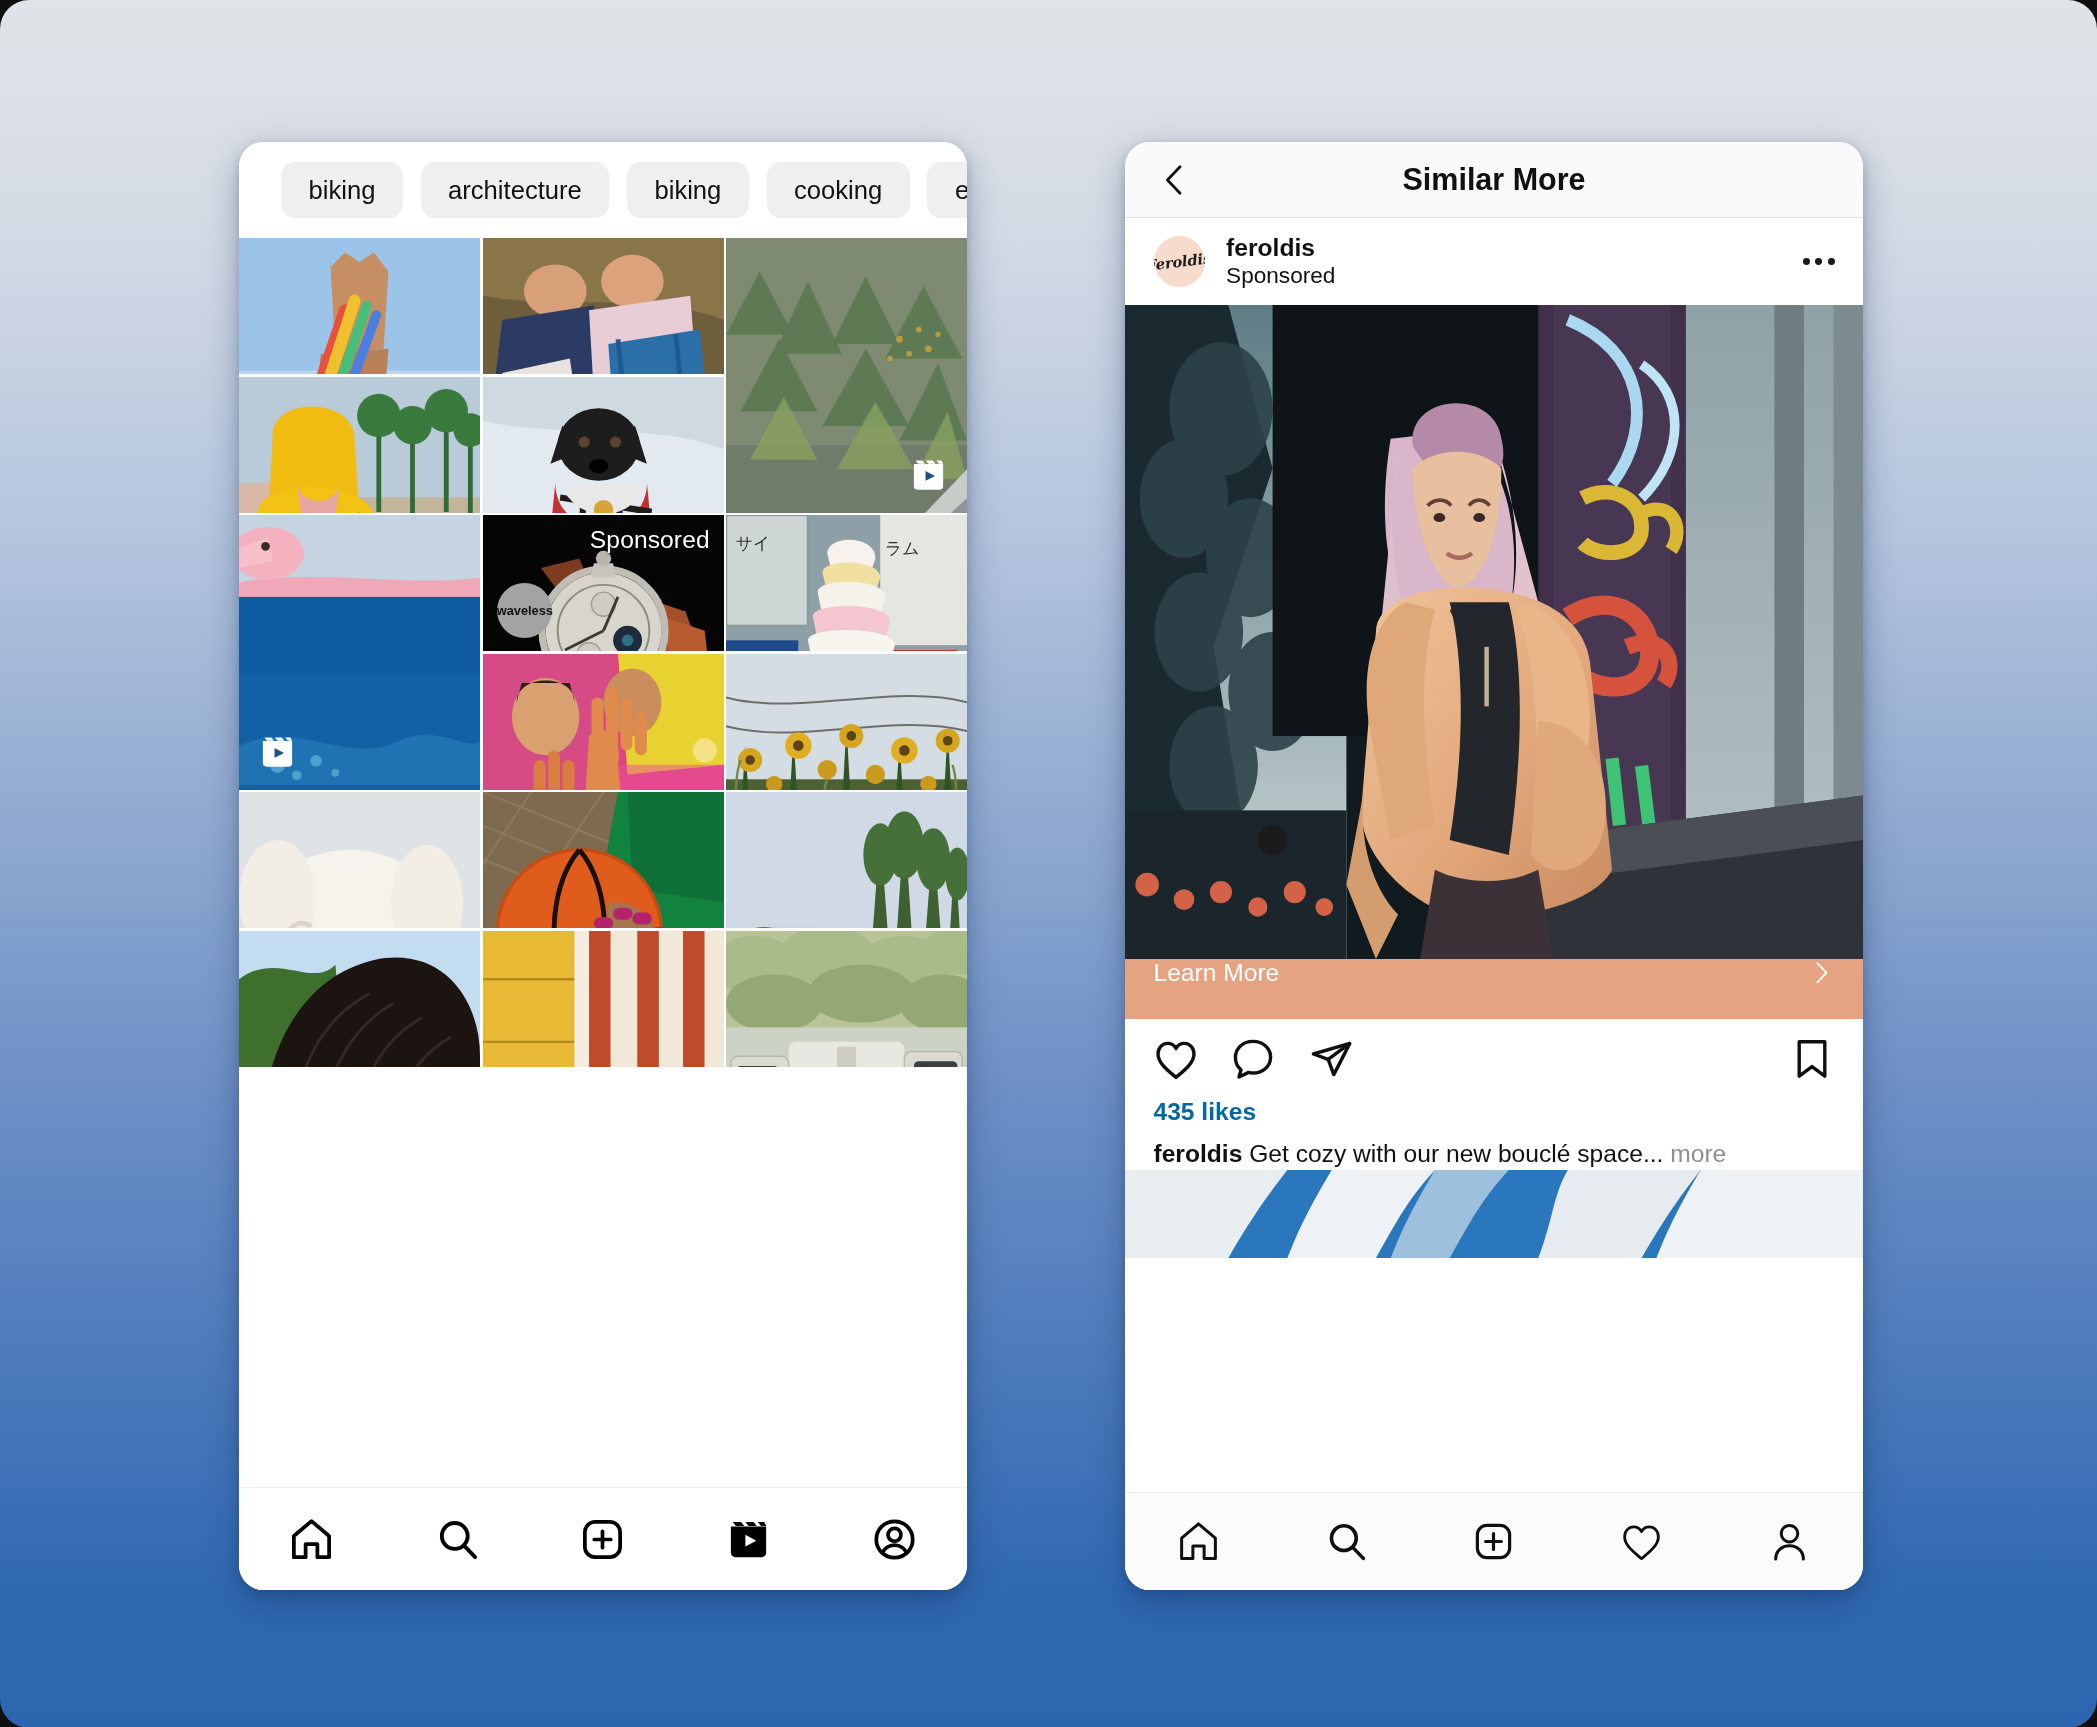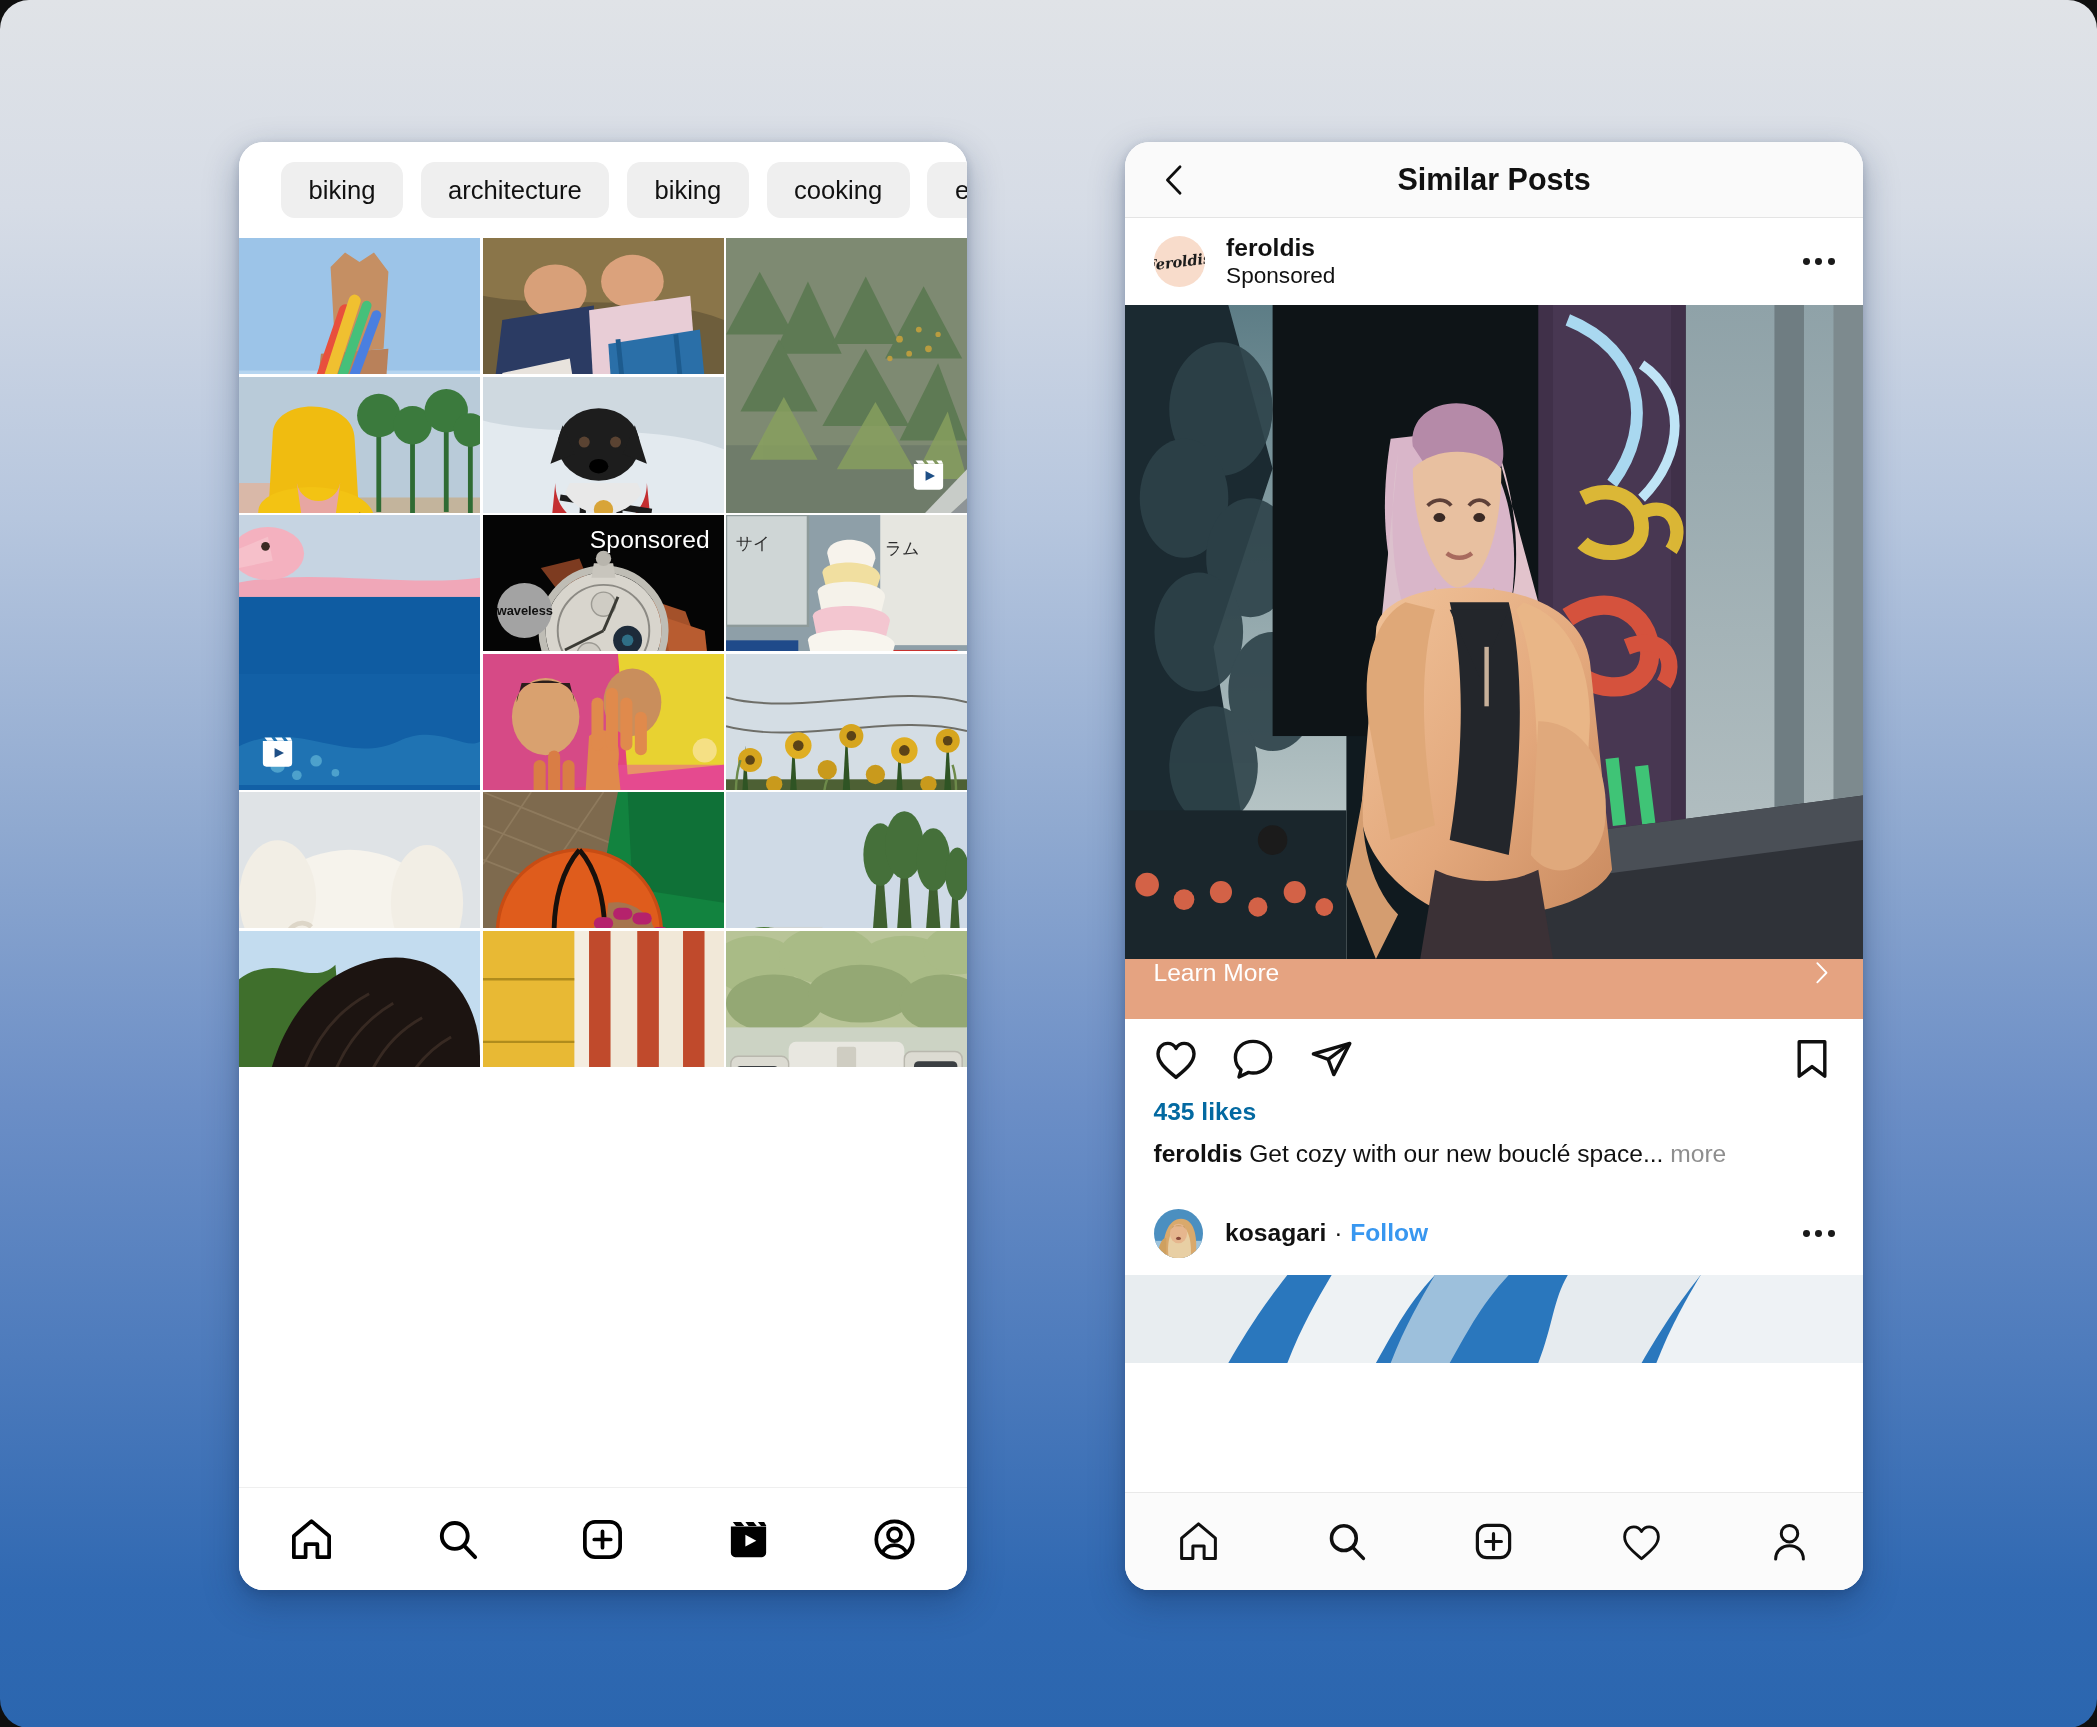--- a/index.html
+++ b/index.html
@@ -613,21 +613,21 @@
       </svg>
     </div>
   </div>
 
   <div class="phone phoneRight">
 
     <div class="rhead">
       <svg class="backBtn" width="38" height="38" viewBox="0 0 24 24" fill="none" stroke="#0f0f0f" stroke-width="1.7" stroke-linecap="round" stroke-linejoin="round">
         <path d="M15.2 3.6 7.2 12l8 8.4"></path>
       </svg>
-      <div class="rtitle">Similar Posts</div>
+      <div class="rtitle">Similar More</div>
     </div>
 
     <div class="postHead">
       <div class="avatar">
         <span class="script">Feroldis</span>
       </div>
       <div class="phMeta">
         <div class="phName">feroldis</div>
         <div class="phSub">Sponsored</div>
       </div>
@@ -744,42 +744,20 @@
     </div>
 
     <div class="likes">435 likes</div>
 
     <div class="caption">
       <b>feroldis</b>
       <span>Get cozy with our new bouclé space...</span>
       <span class="more">more</span>
     </div>
 
-    <div class="nextPost">
-      <div class="avatar2">
-        <svg width="100%" height="100%" viewBox="0 0 40 40">
-          <rect width="40" height="40" fill="#4b8fc0"></rect>
-          <rect y="26" width="40" height="14" fill="#9fc4dc"></rect>
-          <path d="M8 40 C6 22 12 8 22 8 C32 8 36 20 34 40 Z" fill="#d9a96c"></path>
-          <path d="M12 40 C10 26 14 14 21 14 C28 14 31 26 30 40 Z" fill="#e8cfa4"></path>
-          <ellipse cx="20" cy="20" rx="7" ry="8" fill="#e6b68e"></ellipse>
-          <path d="M14 17 C16 12 24 12 26 17 L25 14 L15 14 Z" fill="#c79a60"></path>
-          <ellipse cx="20" cy="24" rx="2" ry="1.4" fill="#8a4a3a"></ellipse>
-          <path d="M4 40 C2 30 8 22 10 24 L10 40 Z" fill="#cfa05f"></path>
-        </svg>
-      </div>
-      <span class="npName">kosagari</span>
-      <span class="npSep">·</span>
-      <span class="npFollow">Follow</span>
-      <div class="dots">
-          <i></i>
-          <i></i>
-          <i></i>
-        </div>
-    </div>
 
     <div class="cloud">
       <svg width="100%" height="100%" viewBox="0 0 100 14" preserveAspectRatio="none">
         <rect width="100" height="14" fill="#2a77bd"></rect>
         <path d="M0 0 H22 C18 6 16 10 14 14 H0 Z" fill="#e8edf0"></path>
         <path d="M28 0 H42 C38 5 36 10 34 14 H22 C24 8 26 4 28 0 Z" fill="#eef2f4"></path>
         <path d="M60 0 H78 C74 6 72 10 70 14 H56 C58 8 58 4 60 0 Z" fill="#e6ebef"></path>
         <path d="M78 0 H100 V14 H72 C74 8 76 4 78 0 Z" fill="#eef2f5"></path>
         <path d="M42 0 H52 C48 5 46 10 44 14 H36 C38 8 40 4 42 0 Z" fill="#cfe0ea" opacity=".7"></path>
       </svg>

